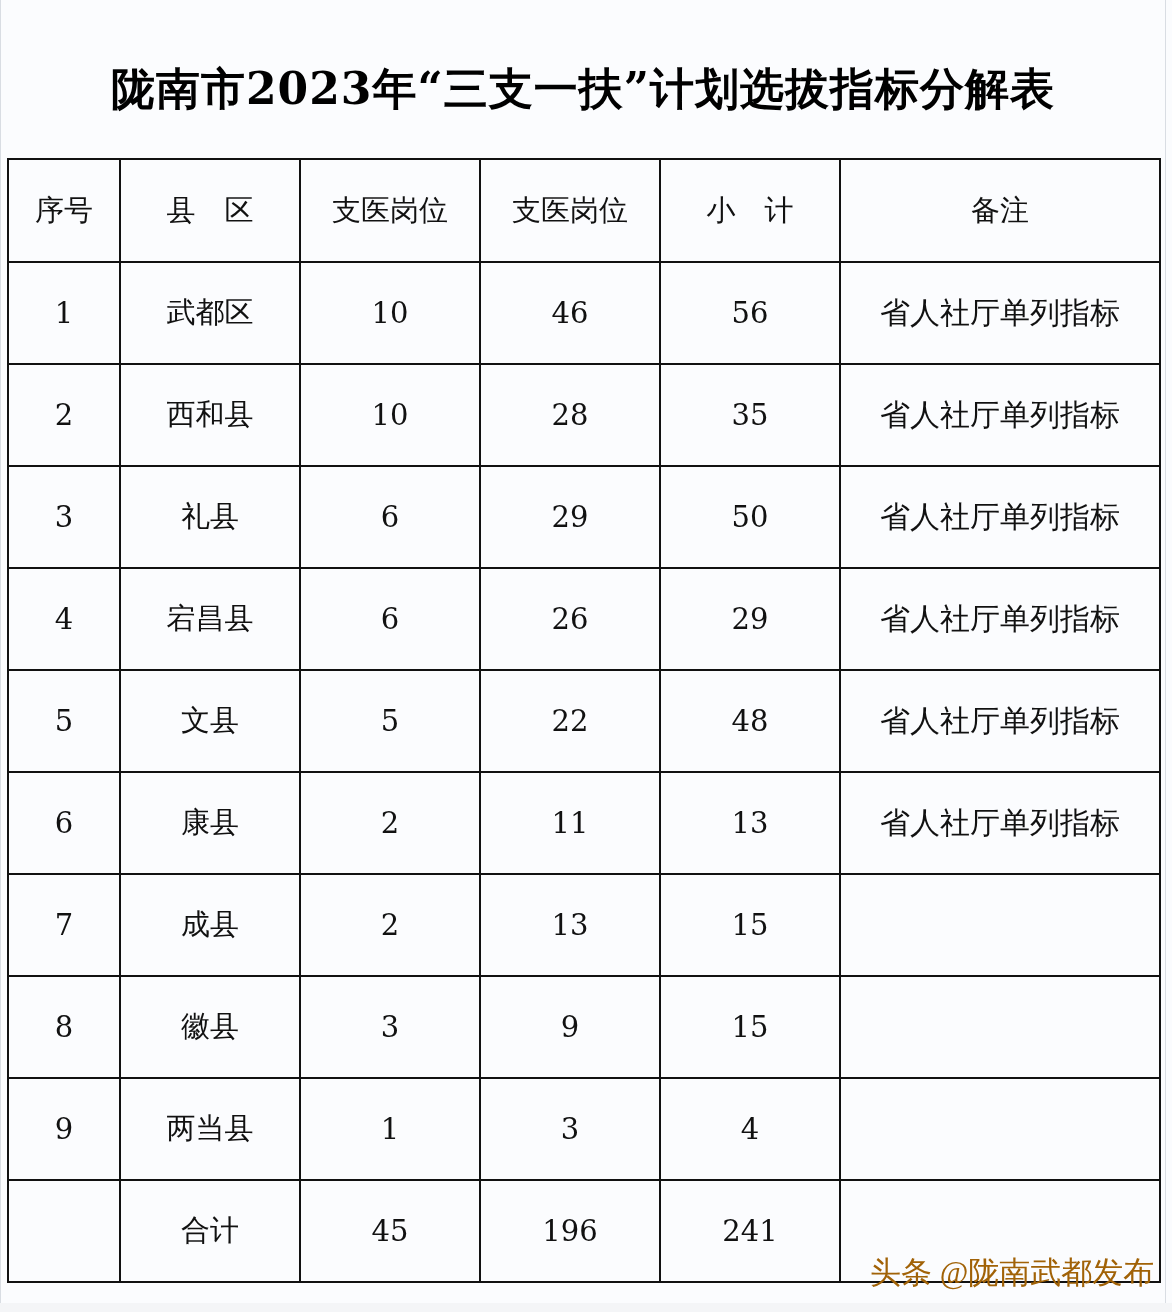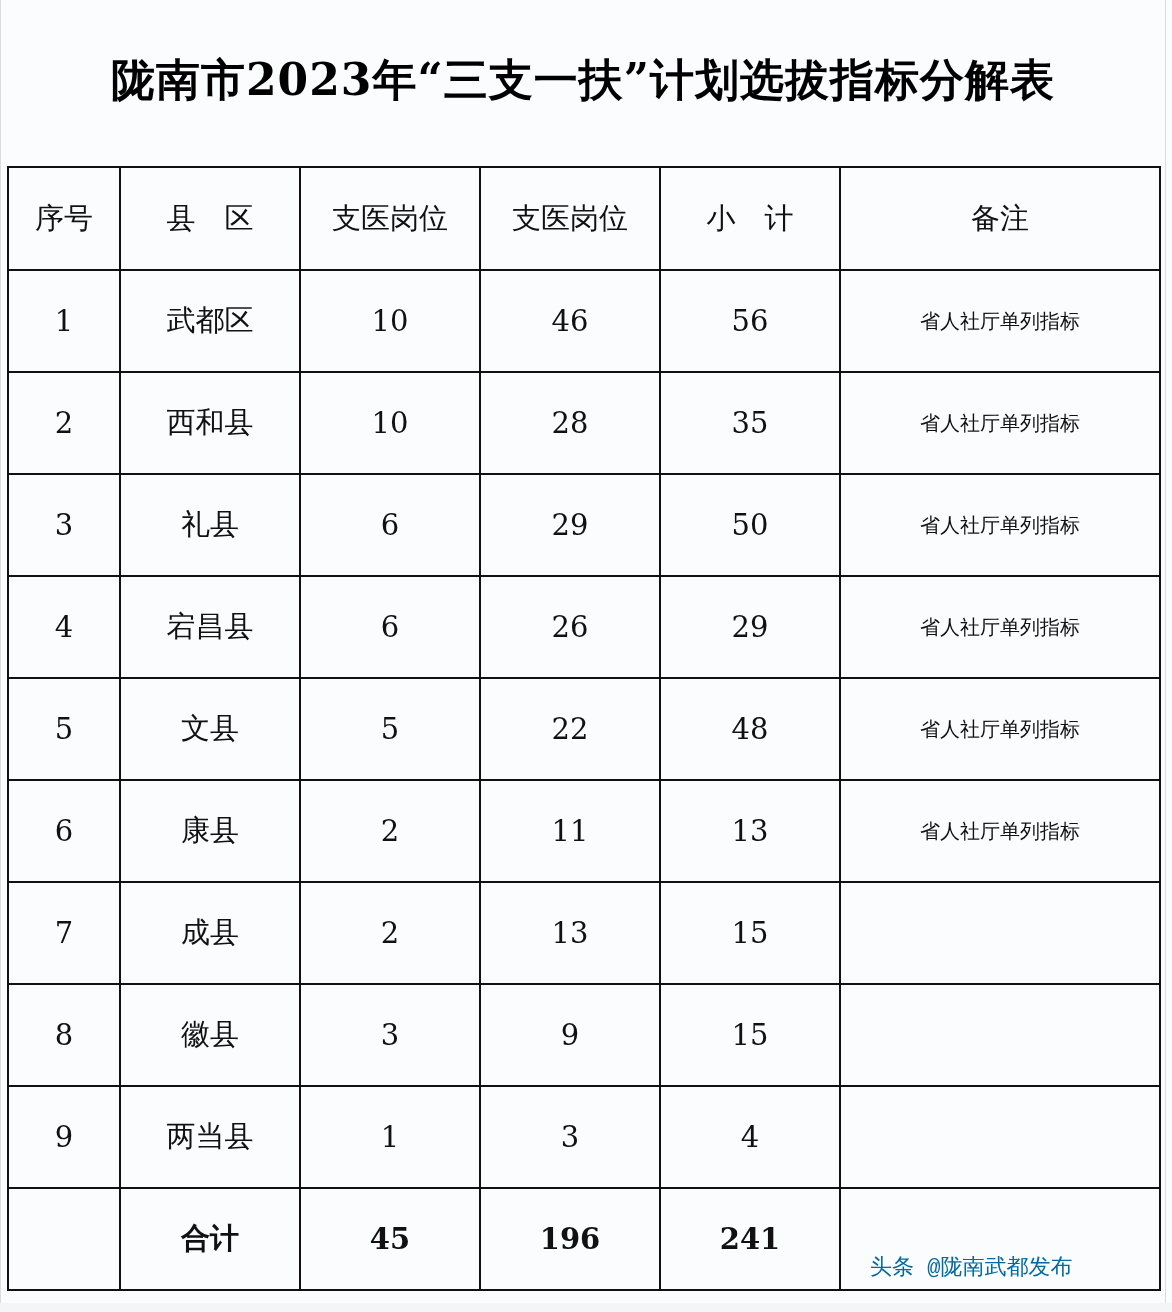--- a/index.html
+++ b/index.html
@@ -1,27 +1,27 @@
 <!DOCTYPE html>
 <html><head>
 <meta charset="utf-8">
 <style>
   html, body { margin:0; padding:0; }
   body { width:1172px; height:1312px; background:#fbfcfe; position:relative; overflow:hidden;
          font-family:"DejaVu Serif","Liberation Serif",serif; color:#111; }
   .gridline-v { position:absolute; top:0; width:1px; height:1312px; background:#d9dde3; }
-  .title { position:absolute; left:7px; top:1px; width:1152px; height:158px; display:flex; align-items:center; justify-content:center;
+  .title { position:absolute; left:7px; top:10px; width:1152px; height:158px; display:flex; align-items:center; justify-content:center;
            font-family:"DejaVu Serif","Liberation Serif",serif; font-weight:bold; font-size:44px; letter-spacing:1px; color:#000; }
-  table { position:absolute; left:7px; top:166px; border-collapse:collapse; table-layout:fixed; width:1152px; background:#fbfcfe; }
+  table { position:absolute; left:7px; top:158px; border-collapse:collapse; table-layout:fixed; width:1152px; background:#fbfcfe; }
   td, th { border:2px solid #111; text-align:center; vertical-align:middle; padding:0; }
   th { height:101px; font-family:"DejaVu Sans","Liberation Sans",sans-serif; font-weight:normal; font-size:29px; }
   td { height:100px; font-family:"DejaVu Serif","Liberation Serif",serif; font-size:29px; }
-  td.note { font-size:20px; }
-  .total-row td { height:100px;font-weight:bold; }
-  .watermark { position:absolute; left:870px; top:1252px; font-family:Liberation Mono, monospace; font-size:22px; color:#0369a1; }
+  td.note { font-size:30px; }
+  .total-row td { height:100px; }
+  .watermark { position:absolute; left:870px; top:1252px; font-family:Liberation Serif, serif; font-size:31px; color:#a16207; }
   .bottom-strip { position:absolute; left:0; top:1303px; width:1172px; height:9px; background:#f4f5f7; }
 </style>
 </head>
 <body>
 
 <div class="gridline-v" style="left:0px"></div>
 <div class="gridline-v" style="left:1165px"></div>
 
 <div class="title">陇南市2023年“三支一扶”计划选拔指标分解表</div>
 

